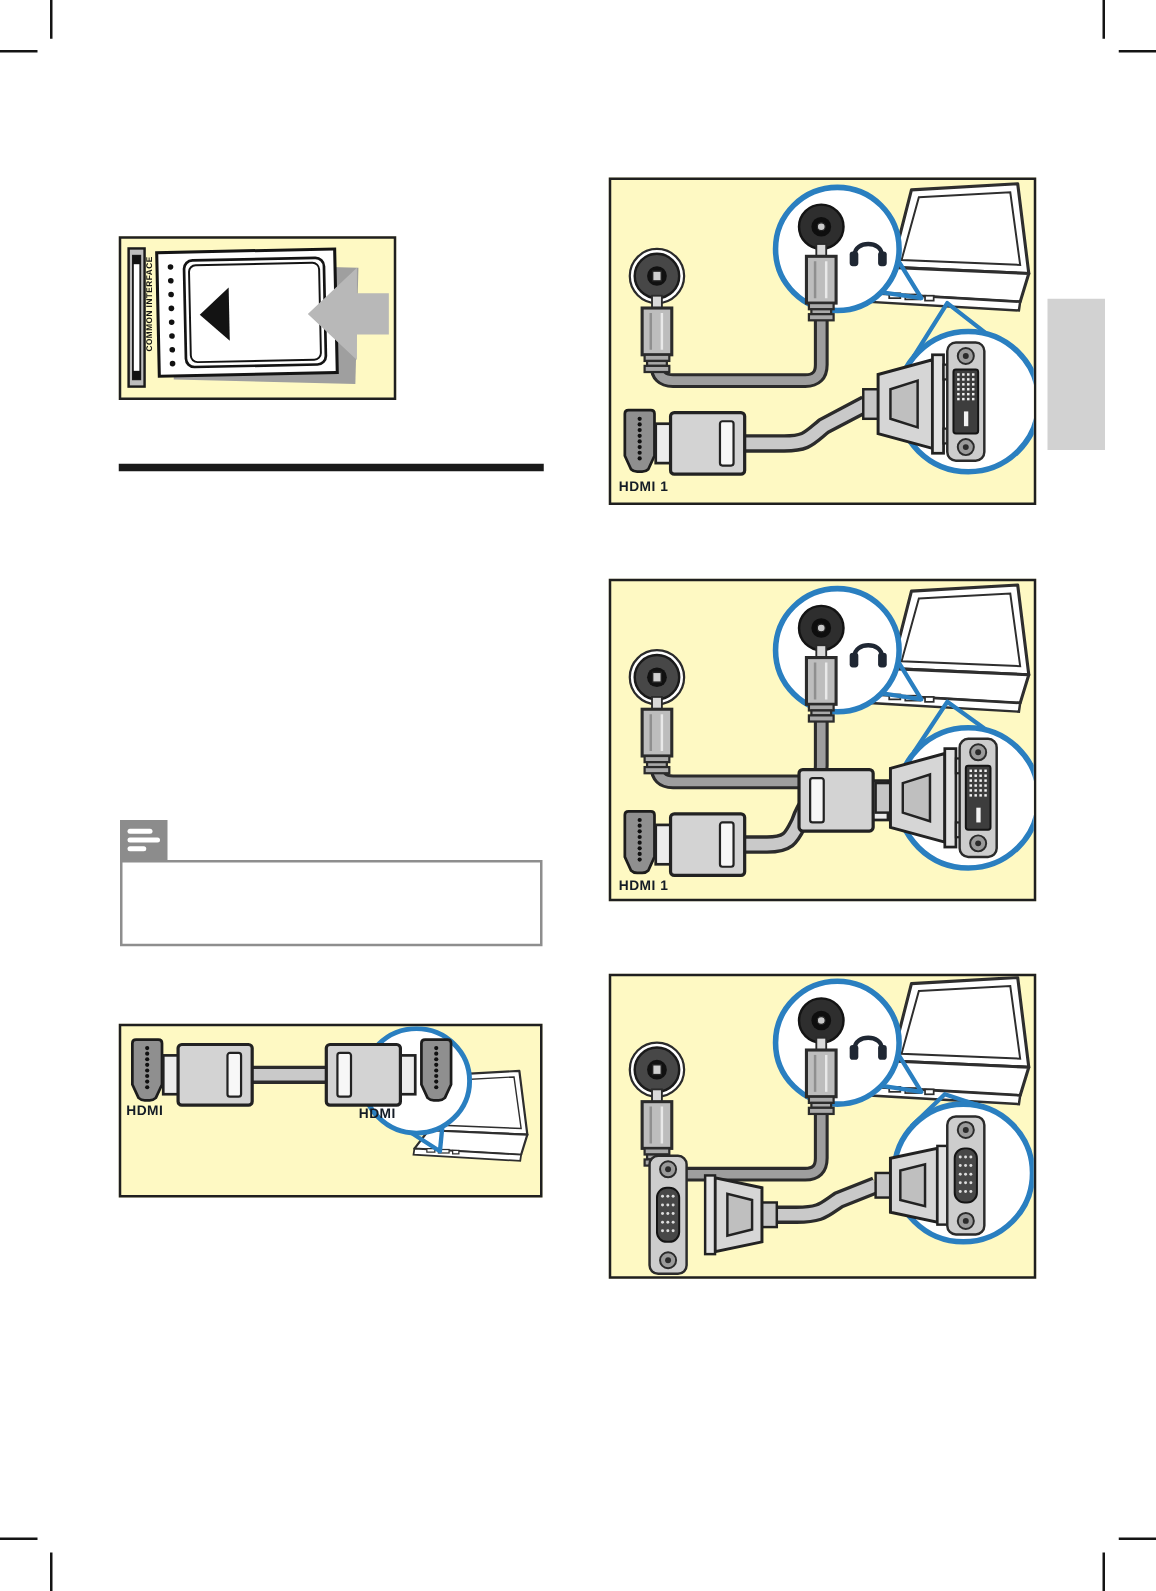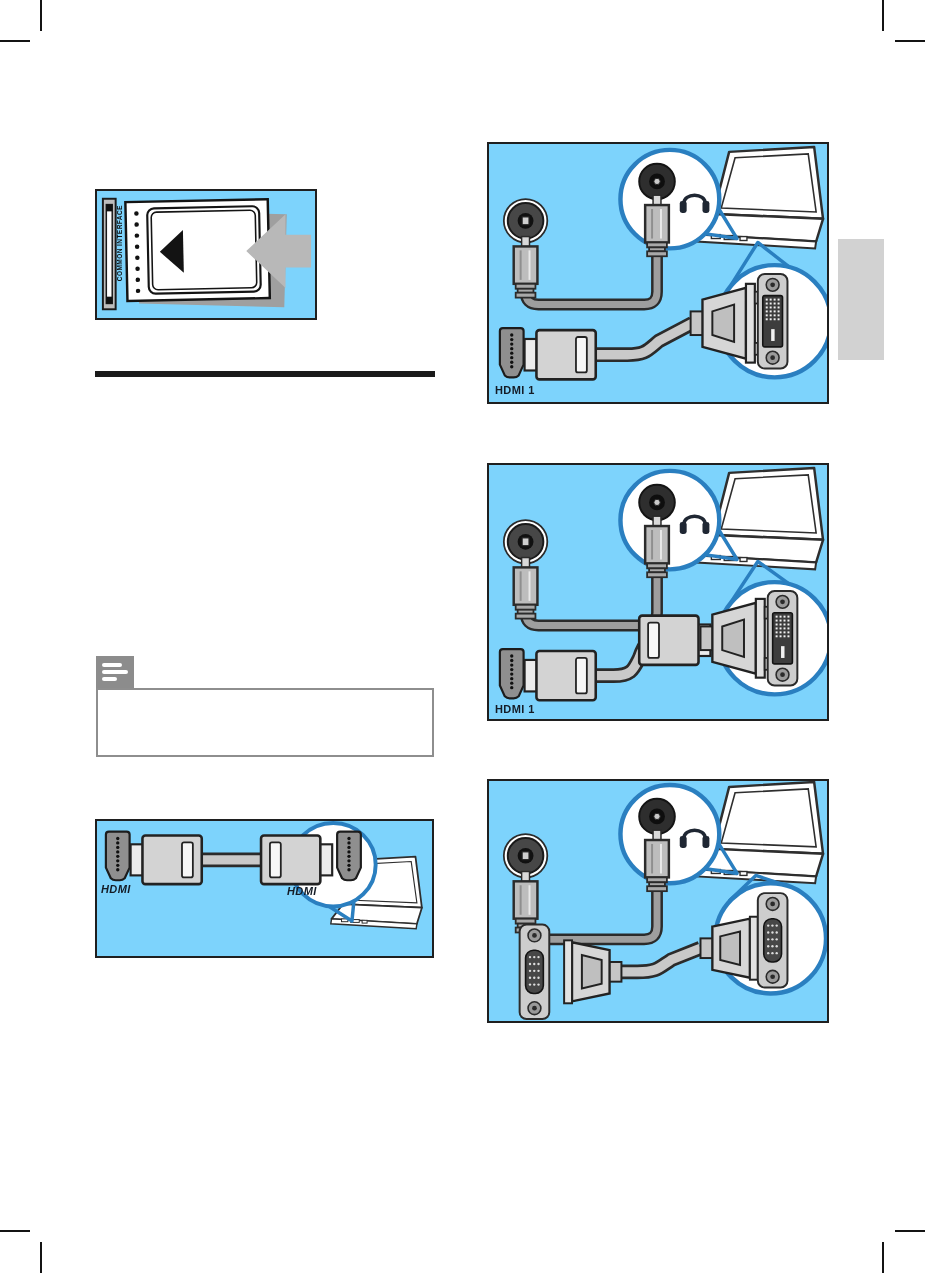--- a/index.html
+++ b/index.html
@@ -1,21 +1,21 @@
 <!DOCTYPE html>
 <html><head>
 <meta charset="utf-8">
 <style>
   html,body{margin:0;padding:0;background:#ffffff;}
   #page{
     position:relative;width:925px;height:1273px;background:#ffffff;overflow:hidden;
     font-family:"Liberation Sans",sans-serif;
   }
   .mark{position:absolute;background:#141414;}
-  .figbox{position:absolute;border:2px solid #1f1f1f;background:#7dd3fc;box-sizing:border-box;text-align:center;}
+  .figbox{position:absolute;border:2px solid #1f1f1f;background:#fef9c3;box-sizing:border-box;text-align:center;}
   .figbox svg{position:absolute;left:0;top:0;width:100%;height:100%;}
   .port-label{
     position:absolute;font-weight:bold;font-size:11px;color:#141c26;
     letter-spacing:0.4px;white-space:nowrap;z-index:5;
   }
   #section-rule{position:absolute;left:95px;top:371px;width:340px;height:6px;background:#1a1a1a;}
   #note-icon{position:absolute;left:96px;top:656px;width:38px;height:32px;background:#8c8c8c;}
   #note-icon .bar{position:absolute;height:4px;background:#ffffff;border-radius:2px;left:6px;}
   #note-box{position:absolute;left:96px;top:688px;width:338px;height:69px;border:2px solid #8e8e8e;background:#fff;box-sizing:border-box;font-size:10px;color:#333;padding:6px;}
   #side-tab{position:absolute;left:838px;top:239px;width:46px;height:121px;background:#d2d2d2;}
@@ -195,21 +195,21 @@
 
   <div id="section-rule"></div>
 
   <div id="note-icon">
     <div class="bar" style="top:7px;width:20px;"></div>
     <div class="bar" style="top:14px;width:26px;"></div>
     <div class="bar" style="top:21px;width:15px;"></div>
   </div>
   <div id="note-box"></div>
 
-  <div class="figbox" style="left:95px;top:819px;width:339px;height:139px;font-style:italic;">
+  <div class="figbox" style="left:95px;top:819px;width:339px;height:139px;">
     <svg viewBox="0 0 339 139" preserveAspectRatio="none">
       <use href="#laptop" transform="translate(233,36) scale(0.72)"></use>
       <circle cx="239" cy="45" r="43" fill="#fff" stroke="#2a7fc0" stroke-width="4"></circle>
       <path d="M235,88 L258,103 L260,82" fill="none" stroke="#2a7fc0" stroke-width="3.5" stroke-linejoin="round"></path>
       <path d="M104,40 H168" fill="none" stroke="#2b2b2b" stroke-width="15"></path>
       <path d="M104,40 H168" fill="none" stroke="#c9c9c9" stroke-width="9.5"></path>
       <use href="#hdmi-socket" transform="translate(6,10)"></use>
       <use href="#hdmi-plug" transform="translate(32,14)"></use>
       <use href="#hdmi-plug" transform="translate(240,14) scale(-1,1)"></use>
       <use href="#hdmi-socket" transform="translate(240,10)"></use>

